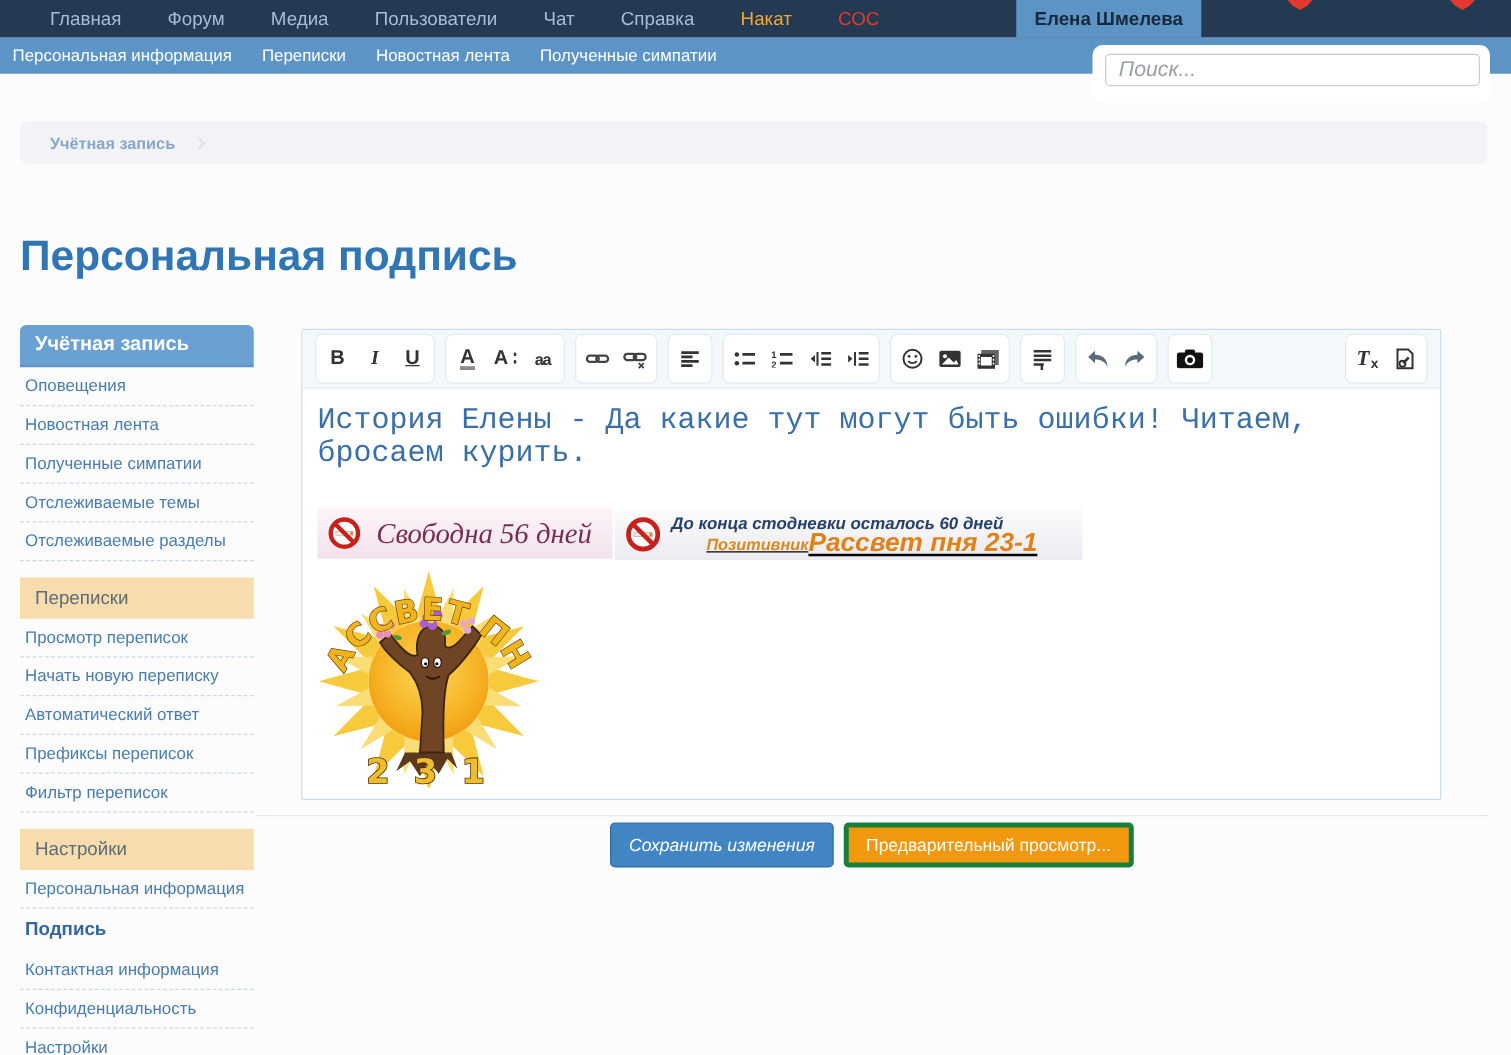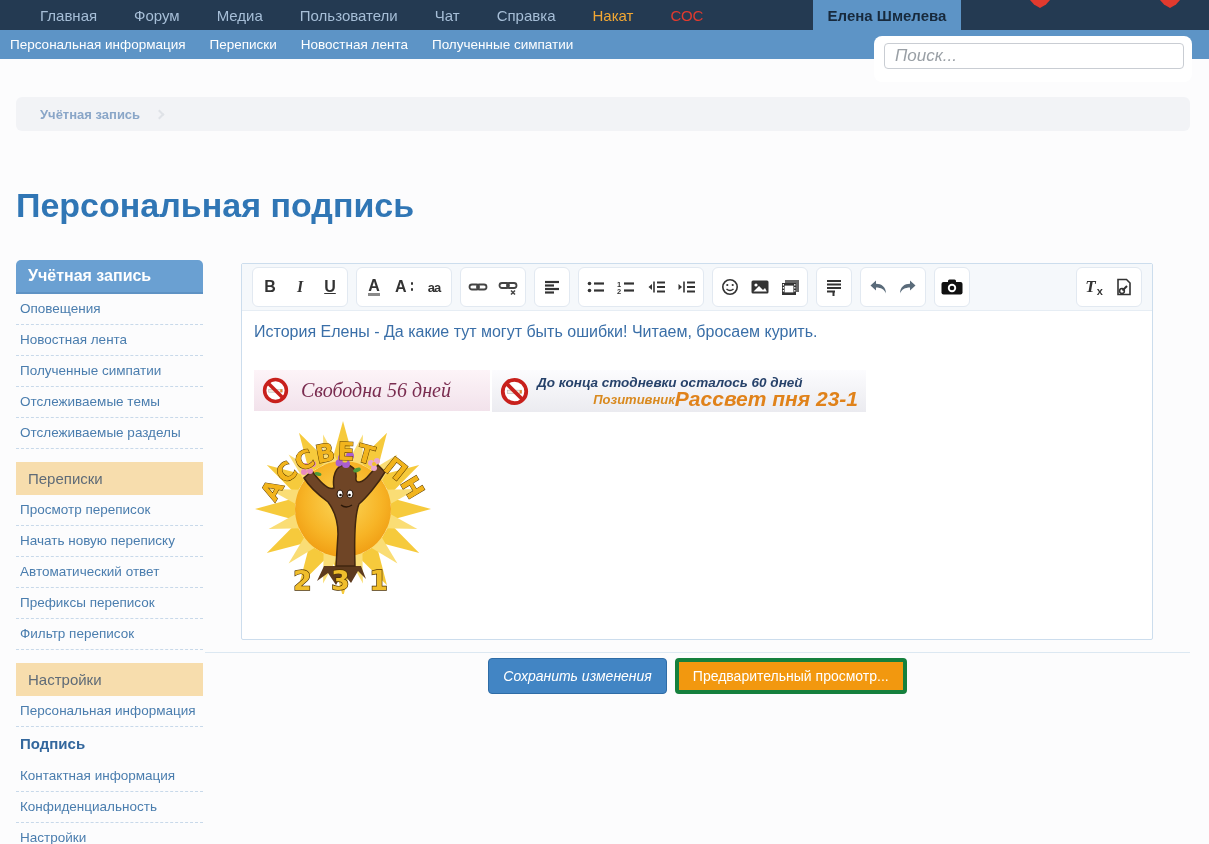--- a/index.html
+++ b/index.html
@@ -123,38 +123,38 @@
   .glyph-color { font-weight:bold; border-bottom:3px solid #8a8a8a; line-height:15px; }
   .size-dots { width:2.5px; height:2.5px; background:#333; border-radius:50%;
                box-shadow:0 6px 0 #333; margin:-7px 0 0 3px; }
   .glyph-font { font-size:13px; font-weight:bold; letter-spacing:-1px; }
   .glyph-tx-t { font-family:"Liberation Serif",serif; font-style:italic; font-weight:bold; font-size:17px; }
   .glyph-tx-x { font-size:11px; font-weight:bold; margin-top:8px; }
   .spacer { flex:1 1 auto; }
 
   .econtent { padding:12px 12px 0 12px; }
   .sig-link {
-    font-family:Liberation Sans, sans-serif; font-size:16px; color:#3a6fa8; cursor:pointer;
+    font-family:Liberation Mono, monospace; font-size:24px; color:#3a6fa8; cursor:pointer;
   }
   .banners { display:flex; margin-top:29px; gap:2px; }
   .banner-free {
     width:236px; height:41px; background:linear-gradient(#fdf4f8,#f2e2eb);
     display:flex; align-items:center; gap:12px; padding-left:8px;
   }
   .banner-free-text {
     font-family:"Liberation Serif", serif; font-style:italic;
-    font-size:20px; color:#7a2c50;
+    font-size:23px; color:#7a2c50;
   }
   .banner-club {
     width:374px; height:42px; background:linear-gradient(#fcfcfe,#ebebf0);
     display:flex; align-items:center; gap:8px; padding:2px 8px;
   }
   .banner-club-col { flex:1; display:flex; flex-direction:column; justify-content:center; }
   .bc-line1 { font-style:italic; font-weight:bold; font-size:13.5px; color:#27426a; white-space:nowrap; }
-  .bc-row { display:flex; justify-content:flex-end; align-items:flex-end; }
+  .bc-row { display:flex; justify-content:center; align-items:flex-end;text-decoration:underline; }
   .bc-brand { font-style:italic; font-weight:bold; font-size:13px; color:#d98a1f; }
   .bc-title { font-style:italic; font-weight:bold; font-size:21px; color:#e0821a; line-height:0.85; }
 
   .logo-wrap { margin-top:2px; width:178px; height:180px; cursor:pointer; }
 
   
   .bottom-rule { position:absolute; left:205px; top:652px; width:985px; height:1px; background:#dce8f2; }
   .actions {
     position:absolute; left:205px; top:658px; width:985px;
     display:flex; justify-content:center; gap:8px;

